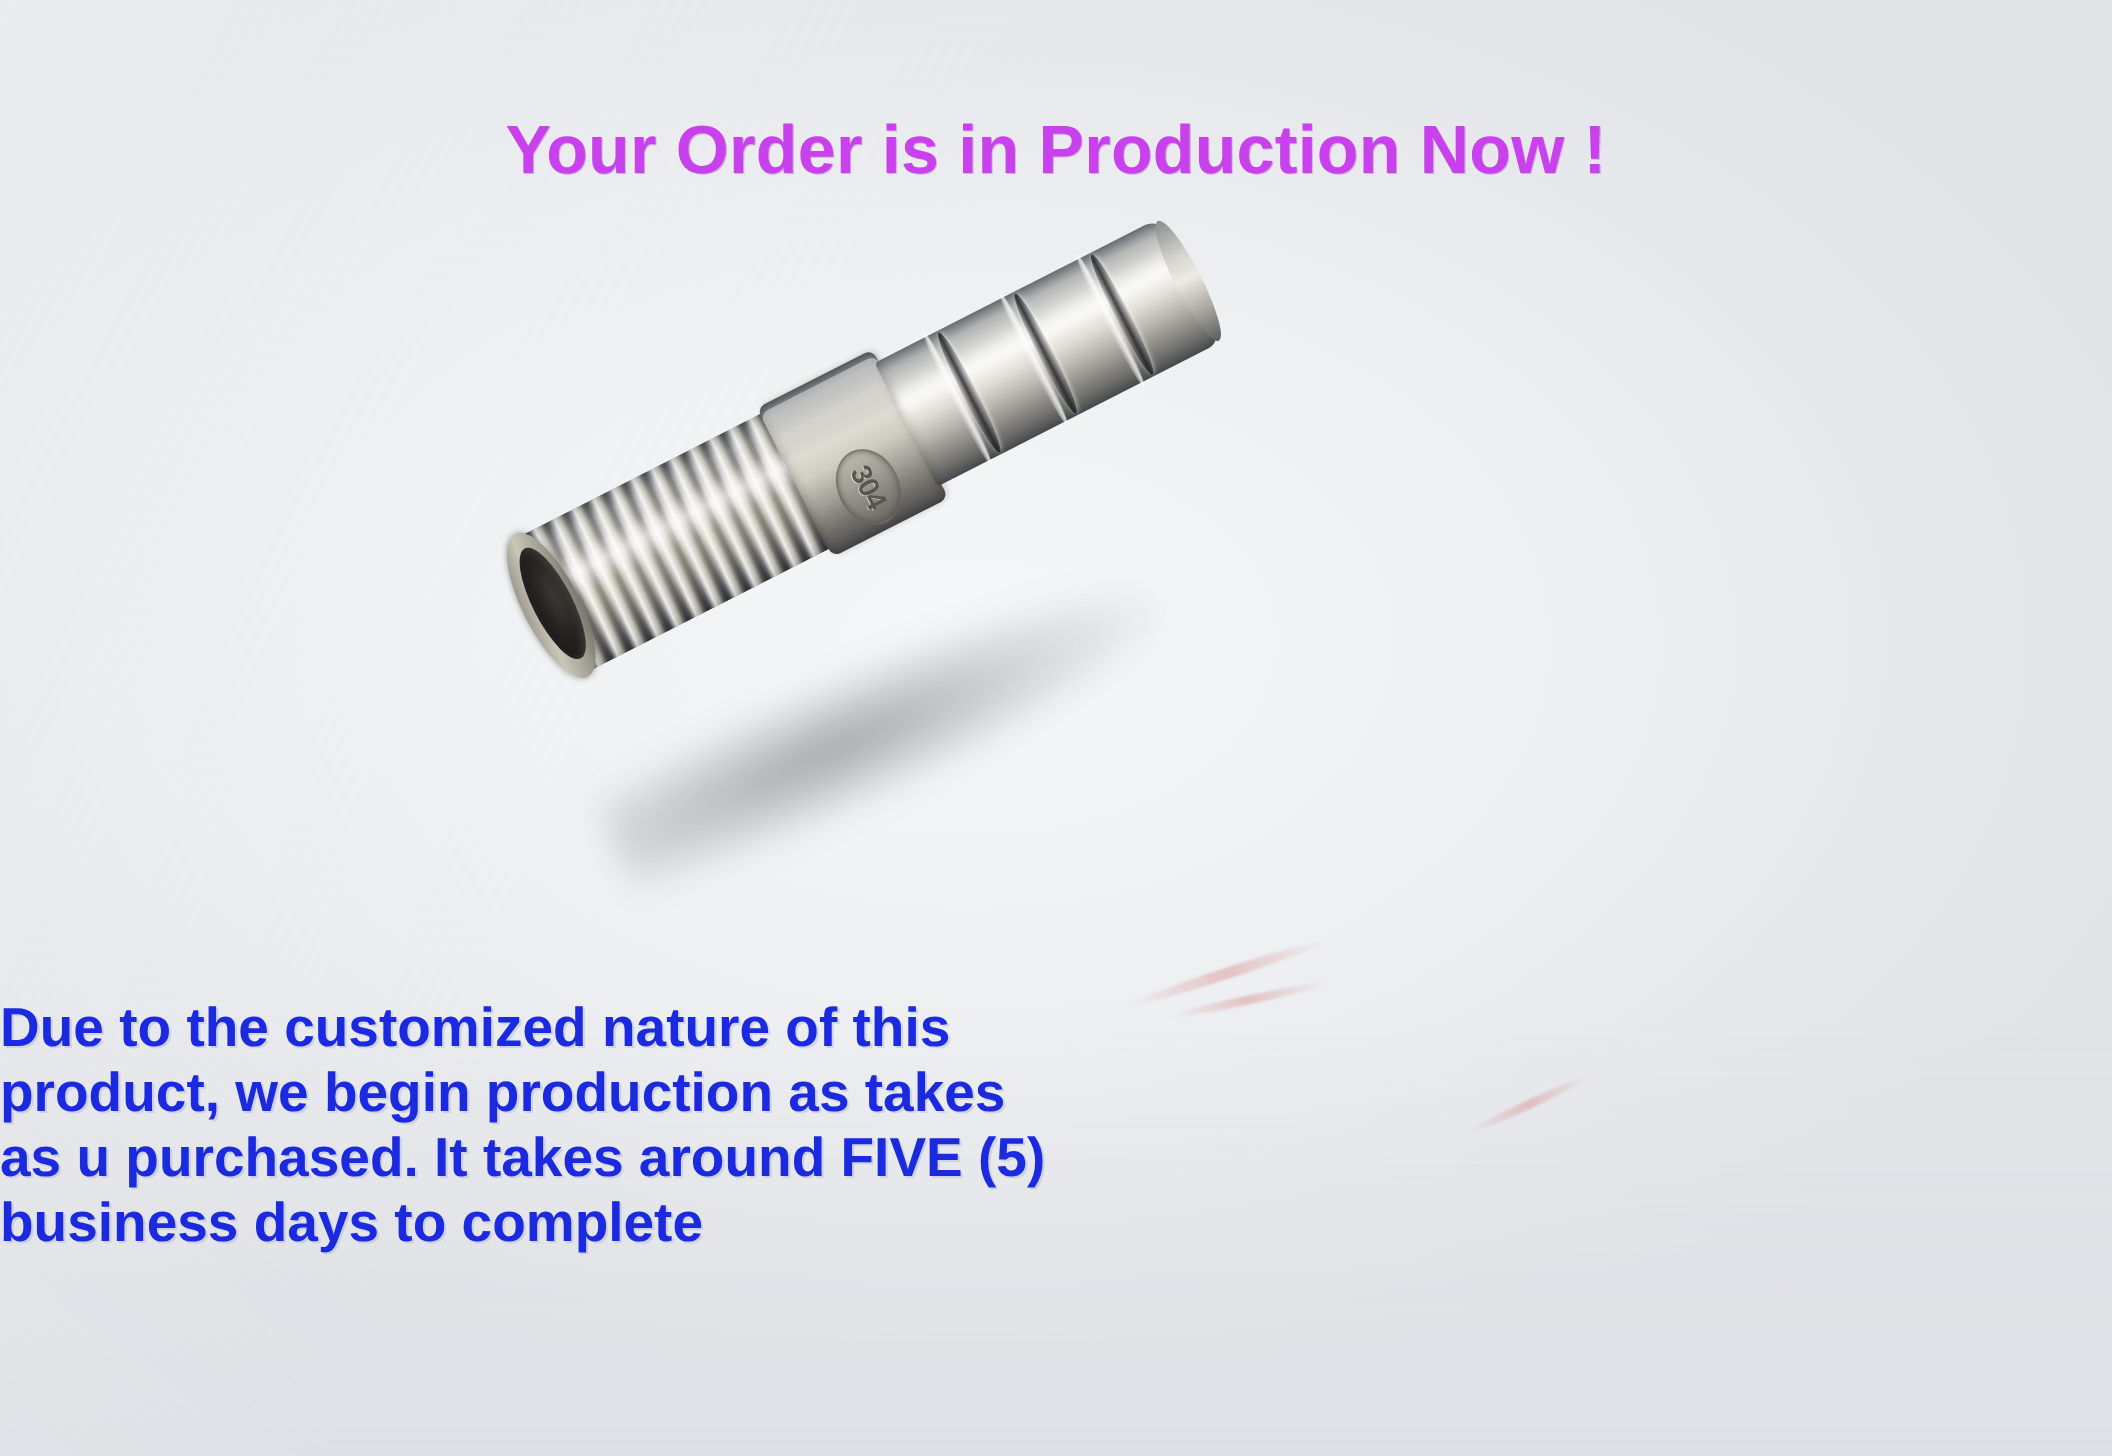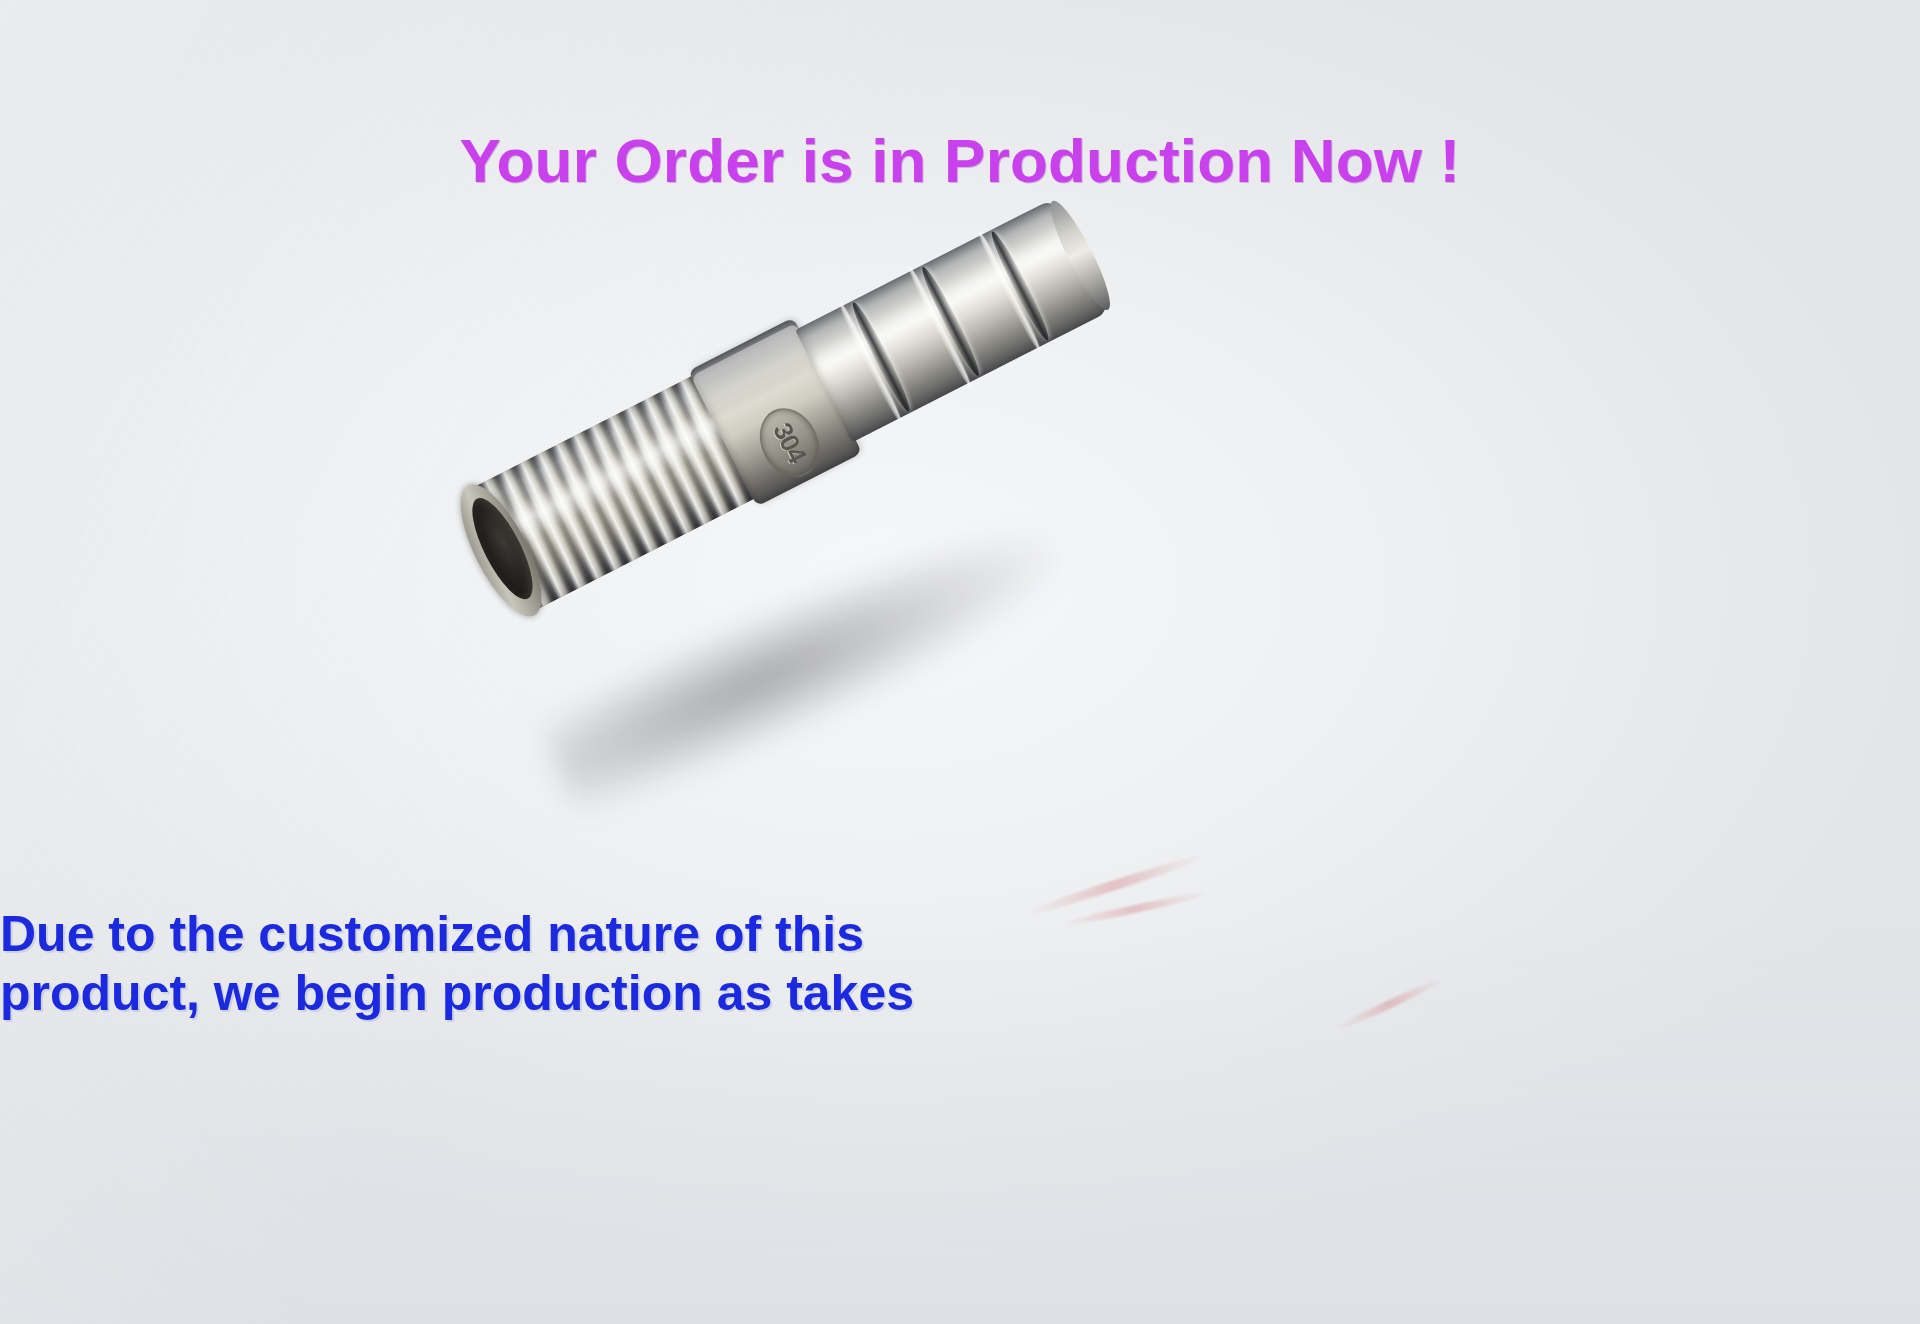--- a/index.html
+++ b/index.html
@@ -35,21 +35,21 @@
     position: absolute;
     background: linear-gradient(90deg, rgba(224,150,150,0) 0%, rgba(214,132,132,.42) 50%, rgba(224,150,150,0) 100%);
     border-radius: 50%;
     filter: blur(1.2px);
   }
 
   
   #headline {
     position: absolute;
     left: 0;
-    top: 83px;
+    top: 59px;
     width: 100%;
     text-align: center;
     font-size: 62px;
     font-weight: bold;
     letter-spacing: .2px;
     color: #c841ec;
     white-space: nowrap;
     text-shadow: 1px 1px 0 rgba(150,50,180,.30);
   }
 
@@ -307,15 +307,17 @@
       <div class="lip l3"></div>
       <div class="groove g3"></div>
 
       <div class="endcap"></div>
     </div>
   </div>
 
   <div id="body-copy">
     <span class="line">Due to the customized nature of this</span>
     <span class="line">product, we begin production as takes</span>
+    <span class="line">as u purchased. It takes around FIVE (5)</span>
+    <span class="line">business days to complete</span>
   </div>
 
 </div>
 
 </body></html>

